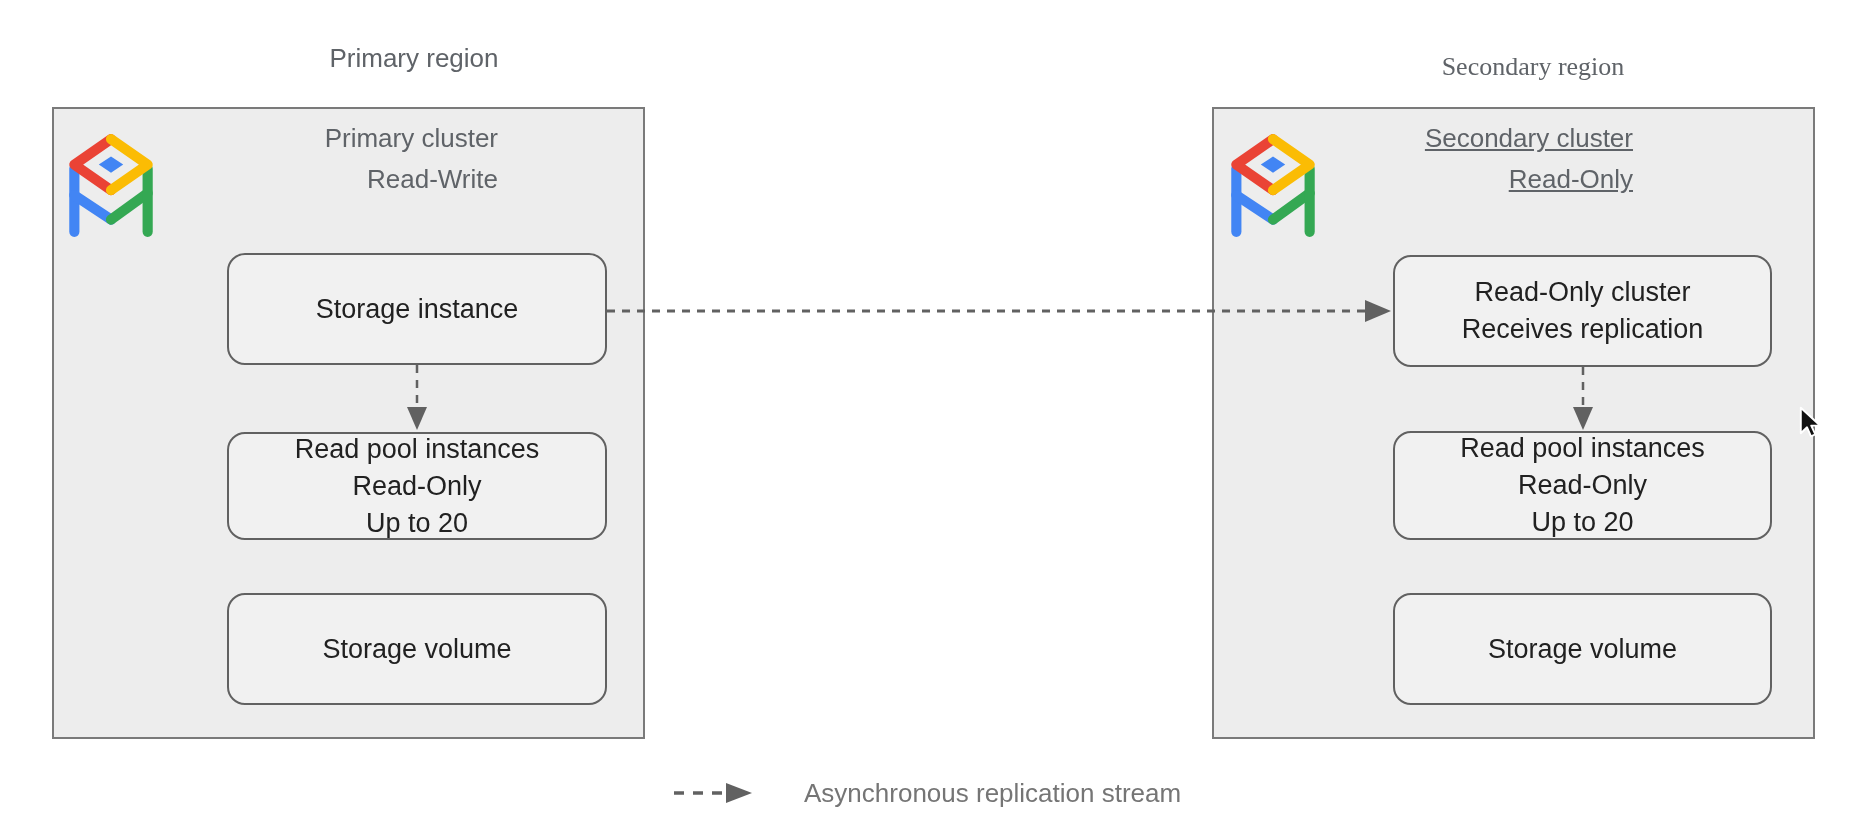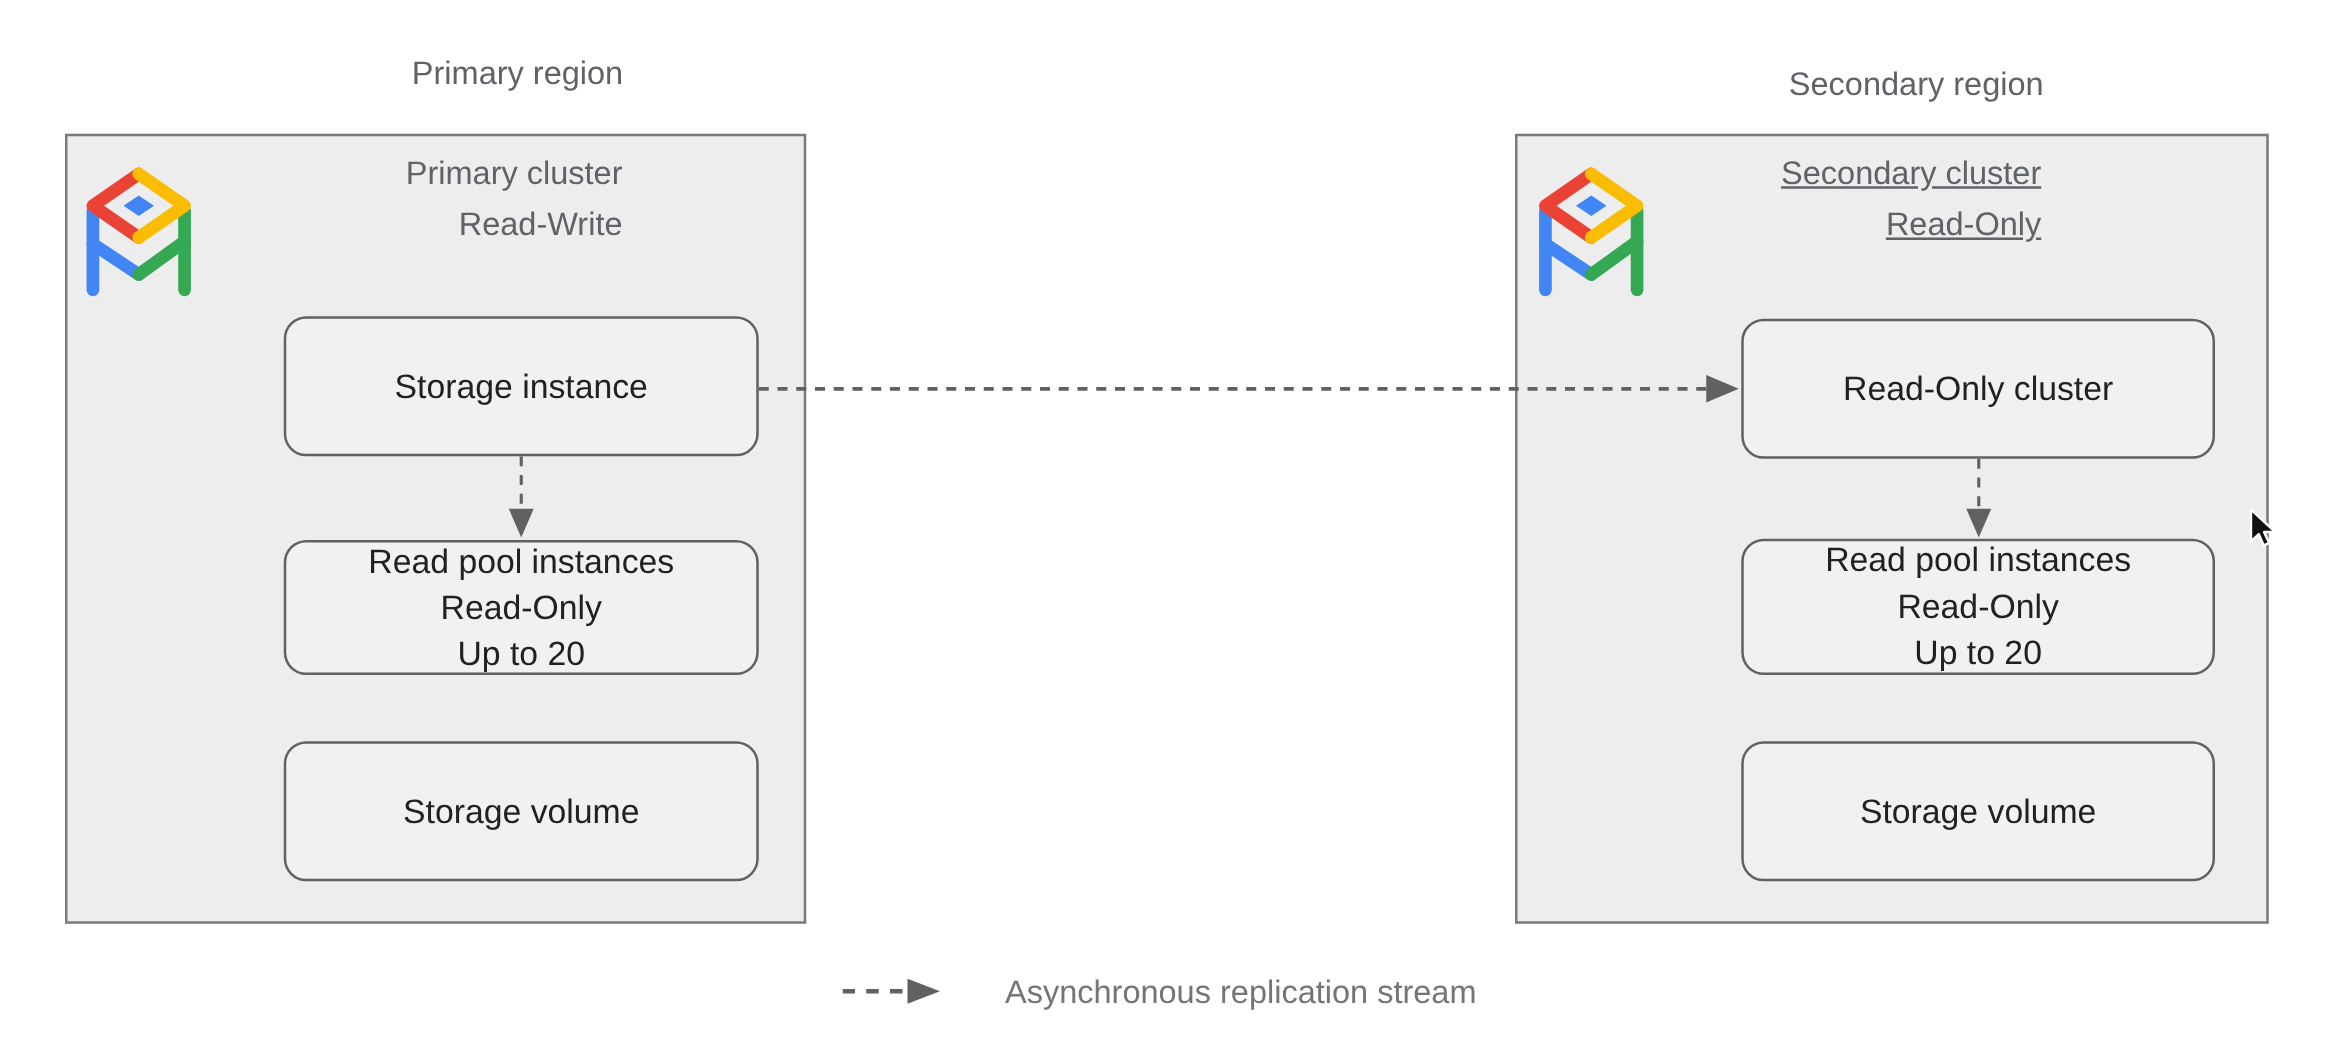--- a/index.html
+++ b/index.html
@@ -59,21 +59,21 @@
     white-space: nowrap;
   }
   .cursor { position: absolute; }
 </style>
 </head>
 <body>
 
 <div class="canvas">
 
   <div class="region-label" style="left:234px; top:43px;">Primary region</div>
-  <div class="region-label" style="left:1353px; top:52px;">Secondary region</div>
+  <div class="region-label" style="left:1353px; top:52px;font-family:Liberation Serif, serif;">Secondary region</div>
 
   <div class="cluster" style="left:52px; top:107px; width:593px; height:632px;"></div>
 
   <svg class="logo" style="left:66px; top:130px;" width="90" height="112" viewBox="0 0 88 110">
     <line x1="8" y1="38" x2="8" y2="100" stroke="#4285F4" stroke-width="10" stroke-linecap="round"></line>
     <line x1="8" y1="64" x2="44" y2="88" stroke="#4285F4" stroke-width="10" stroke-linecap="round"></line>
     <line x1="44" y1="88" x2="80" y2="62" stroke="#34A853" stroke-width="10" stroke-linecap="round"></line>
     <line x1="80" y1="38" x2="80" y2="100" stroke="#34A853" stroke-width="10" stroke-linecap="round"></line>
     <path d="M 44 59 L 8 34 L 44 9" fill="none" stroke="#EA4335" stroke-width="10" stroke-linejoin="round" stroke-linecap="round"></path>
     <path d="M 44 9 L 80 34 L 44 59" fill="none" stroke="#FBBC04" stroke-width="10" stroke-linejoin="round" stroke-linecap="round"></path>
@@ -111,20 +111,21 @@
     <path d="M 44 26 L 56 34 L 44 42 L 32 34 Z" fill="#4285F4"></path>
   </svg>
 
   <div class="cluster-title" style="left:1375px; top:118px; width:258px;text-decoration:underline;">
     <div>Secondary cluster</div>
     <div>Read-Only</div>
   </div>
 
   <div class="node-box" style="left:1393px; top:255px; width:379px; height:112px;">
     <div>Read-Only cluster</div>
+    <div>Receives replication</div>
   </div>
 
   <div class="node-box" style="left:1393px; top:431px; width:379px; height:109px;">
     <div>Read pool instances</div>
     <div>Read-Only</div>
     <div>Up to 20</div>
   </div>
 
   <div class="node-box" style="left:1393px; top:593px; width:379px; height:112px;">
     <div>Storage volume</div>

